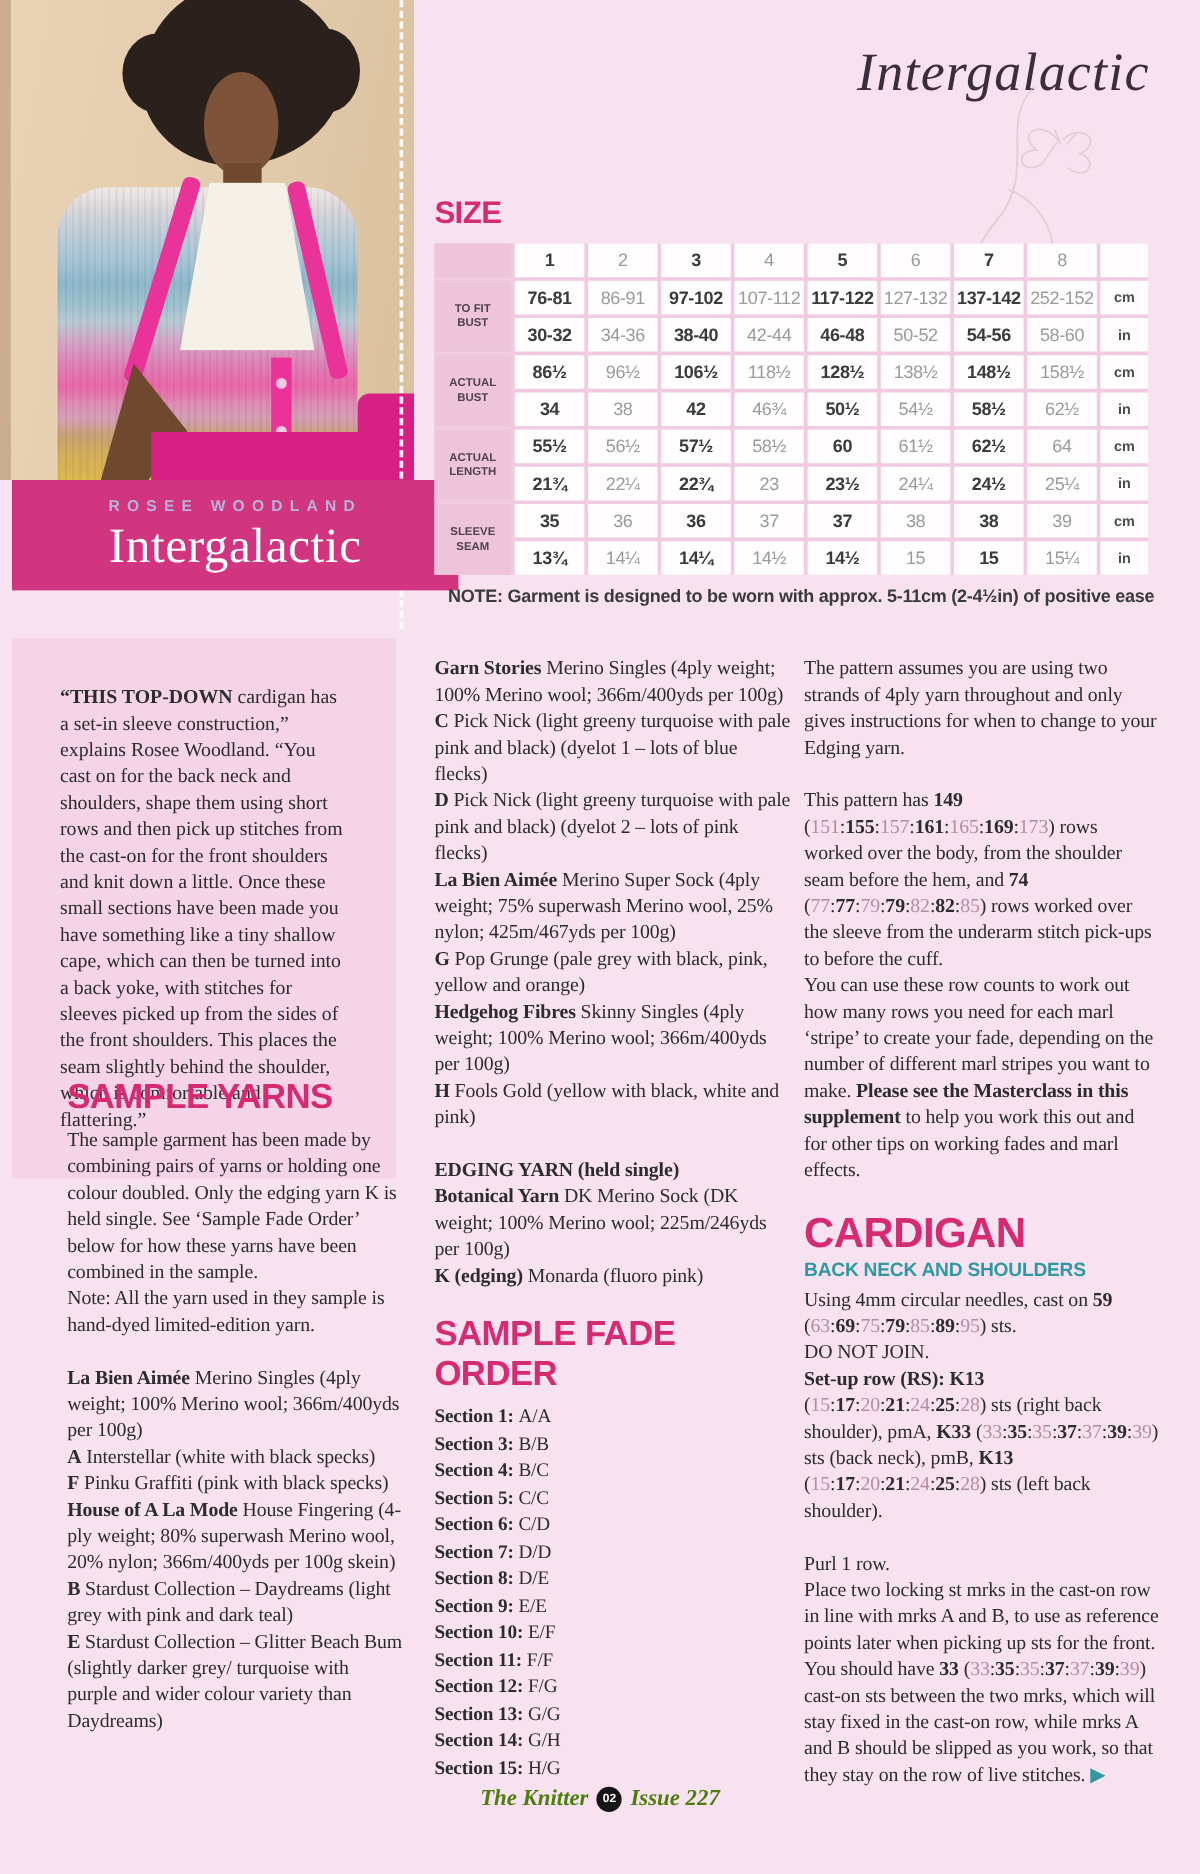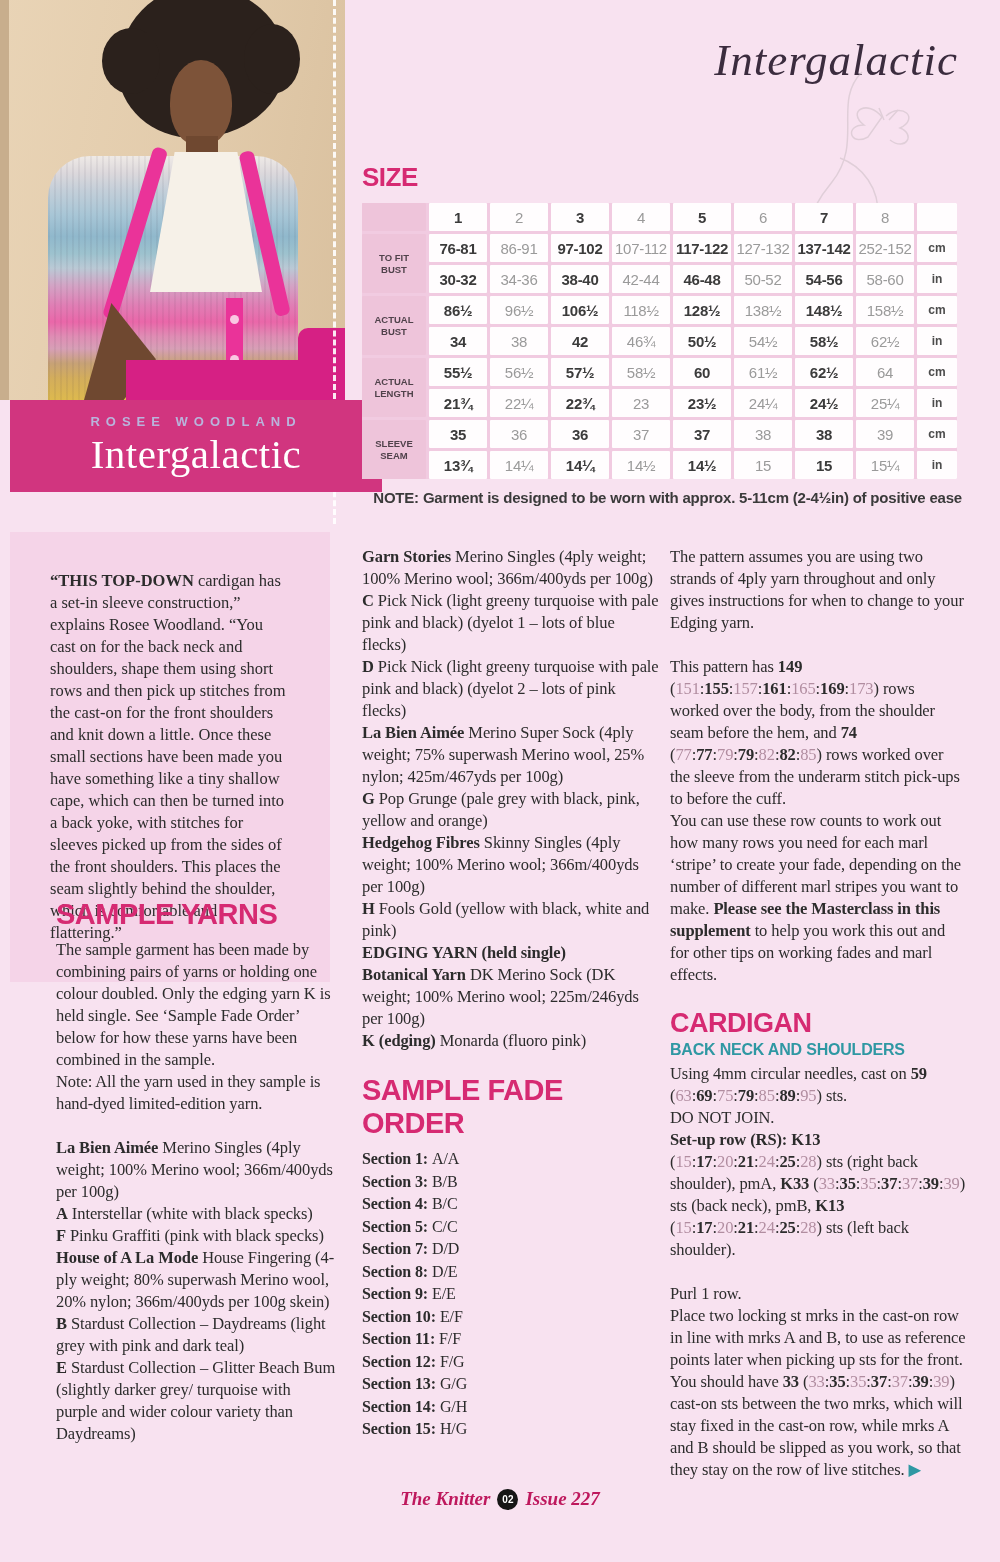--- a/index.html
+++ b/index.html
@@ -80,27 +80,27 @@
   .mid-col{position:absolute;left:362px;top:546px;width:300px;}
   .right-col{position:absolute;left:670px;top:546px;width:296px;}
   .body-p{margin:0;font-size:16.5px;line-height:22px;letter-spacing:-.1px;}
   .mb{margin-bottom:22px;}
   .rt-b{font-weight:bold;}
   .rt-alt{color:#b18da0;}
   .rt-teal{color:#2f98a3;}
   .fade-line{font-size:16px;line-height:22.5px;letter-spacing:-.1px;}
   .left-col .h-pink{margin-bottom:8px;}
   .mid-col .h-pink{margin:22px 0 8px;}
-  .right-col .h-pink{font-size:27px;margin-top:14px;}
-  .edging{}
+  .right-col .h-pink{font-size:35px;margin-top:14px;}
+  .edging{margin-top:22px;}
 
   
   .footer{position:absolute;left:0;top:1488px;width:1000px;display:flex;align-items:center;
           justify-content:center;gap:7px;}
-  .f-text{font-style:italic;font-weight:bold;font-size:19px;color:#be185d;}
+  .f-text{font-style:italic;font-weight:bold;font-size:19px;color:#4d7c0f;}
   .f-badge{width:21px;height:21px;border-radius:50%;background:#161616;color:#fff;
            font:bold 10px "Liberation Sans",sans-serif;display:flex;align-items:center;justify-content:center;}
 </style>
 </head>
 <body>
 
 <div class="page">
 
   <div class="photo">
     <div class="photo-edge"></div>
@@ -262,20 +262,21 @@
       <p class="body-p"><span class="rt-b">EDGING YARN (held single)</span></p>
       <p class="body-p"><span class="rt-b">Botanical Yarn</span><span> DK Merino Sock (DK weight; 100% Merino wool; 225m/246yds per 100g)</span></p>
       <p class="body-p"><span class="rt-b">K (edging)</span><span> Monarda (fluoro pink)</span></p>
     </div>
     <h2 class="h-pink">SAMPLE FADE ORDER</h2>
     <div>
         <div class="fade-line"><span class="rt-b">Section 1: </span><span>A/A</span></div>
         <div class="fade-line"><span class="rt-b">Section 3: </span><span>B/B</span></div>
         <div class="fade-line"><span class="rt-b">Section 4: </span><span>B/C</span></div>
         <div class="fade-line"><span class="rt-b">Section 5: </span><span>C/C</span></div>
+        <div class="fade-line"><span class="rt-b">Section 6: </span><span>C/D</span></div>
         <div class="fade-line"><span class="rt-b">Section 7: </span><span>D/D</span></div>
         <div class="fade-line"><span class="rt-b">Section 8: </span><span>D/E</span></div>
         <div class="fade-line"><span class="rt-b">Section 9: </span><span>E/E</span></div>
         <div class="fade-line"><span class="rt-b">Section 10: </span><span>E/F</span></div>
         <div class="fade-line"><span class="rt-b">Section 11: </span><span>F/F</span></div>
         <div class="fade-line"><span class="rt-b">Section 12: </span><span>F/G</span></div>
         <div class="fade-line"><span class="rt-b">Section 13: </span><span>G/G</span></div>
         <div class="fade-line"><span class="rt-b">Section 14: </span><span>G/H</span></div>
         <div class="fade-line"><span class="rt-b">Section 15: </span><span>H/G</span></div>
       </div>

